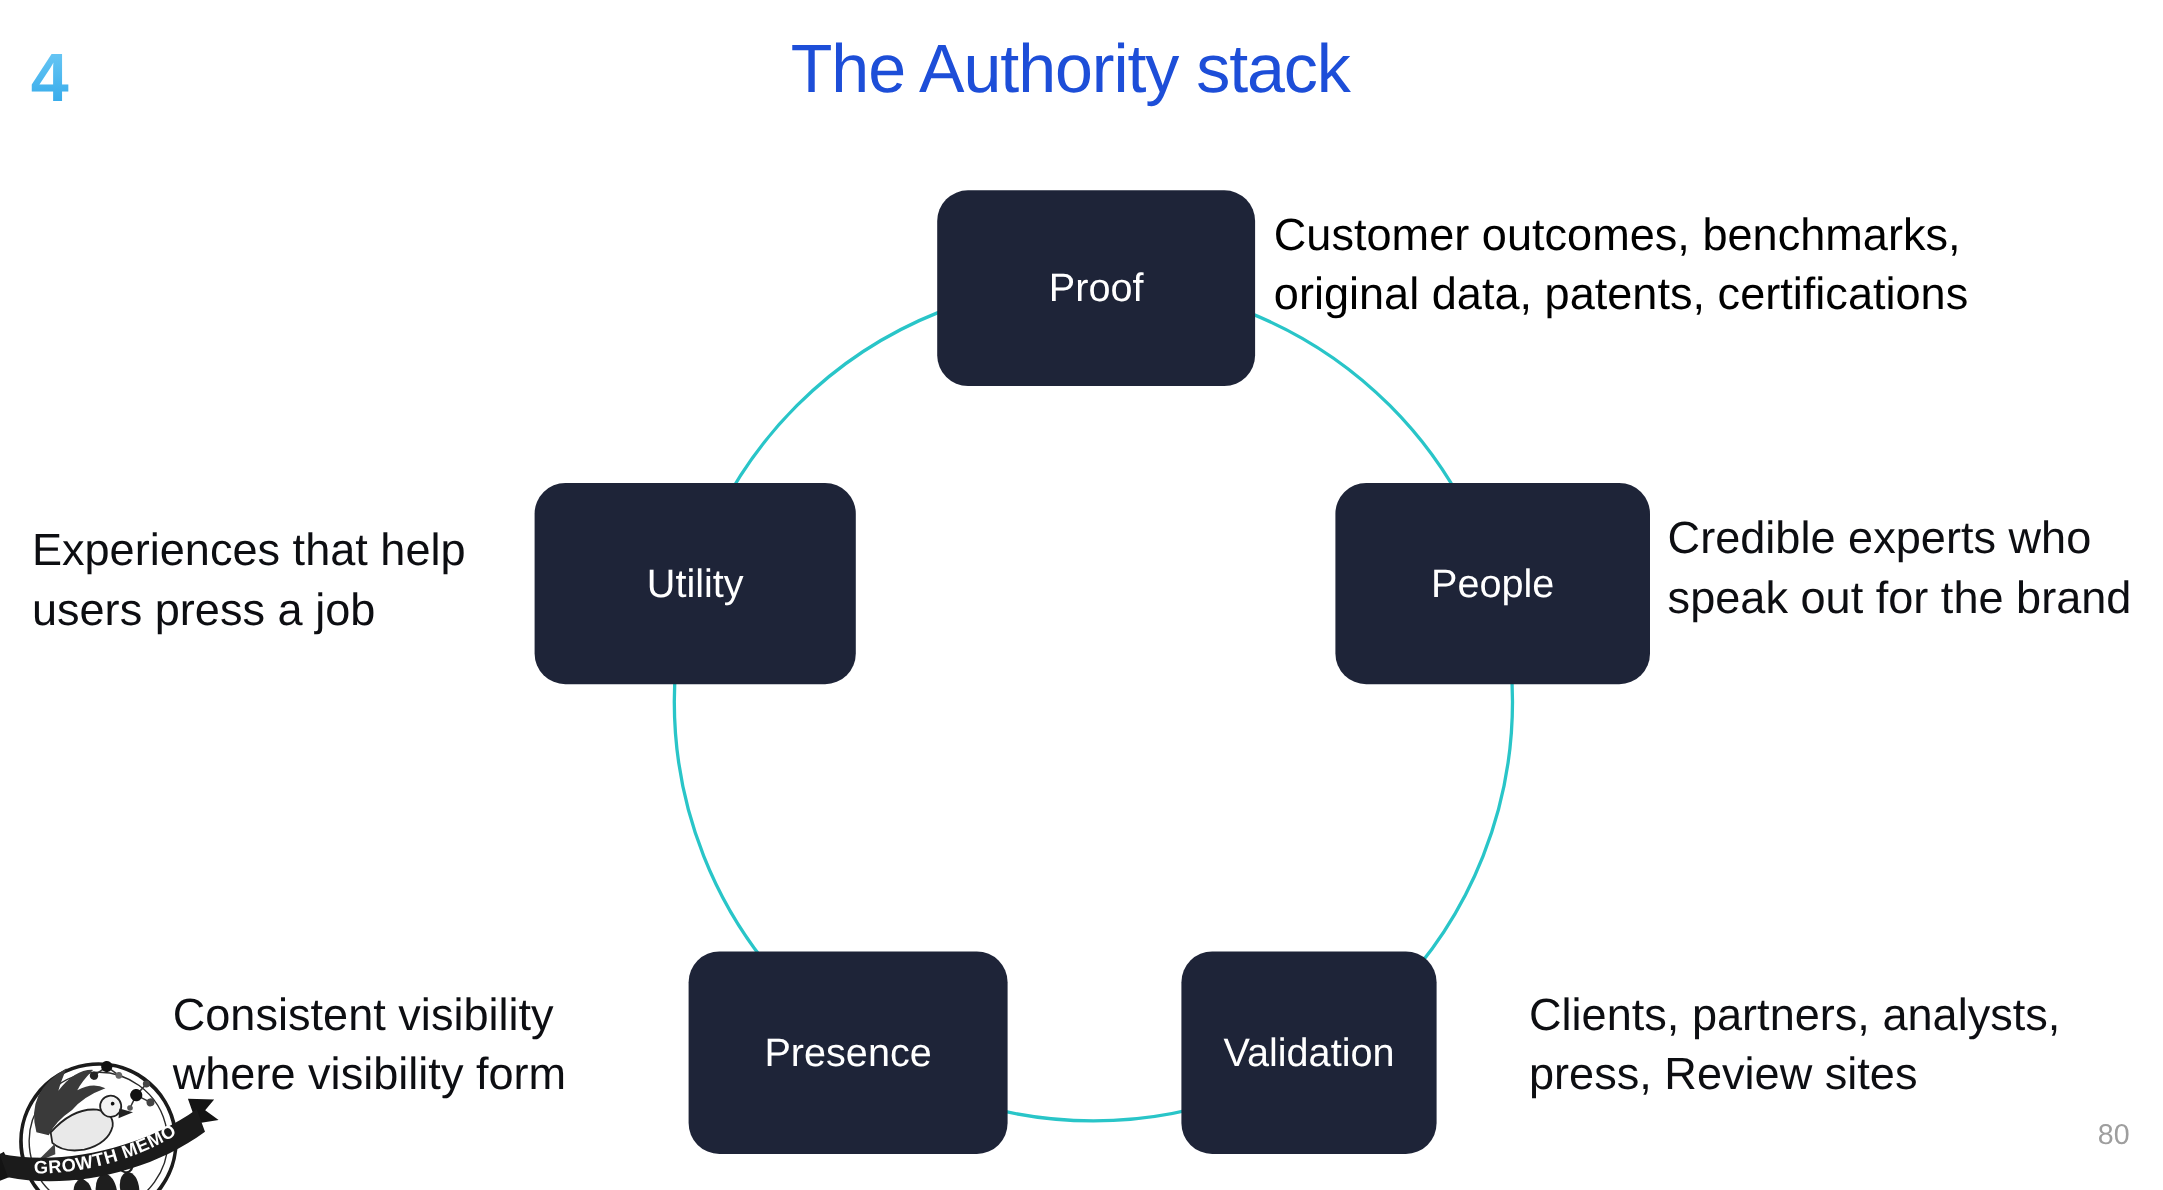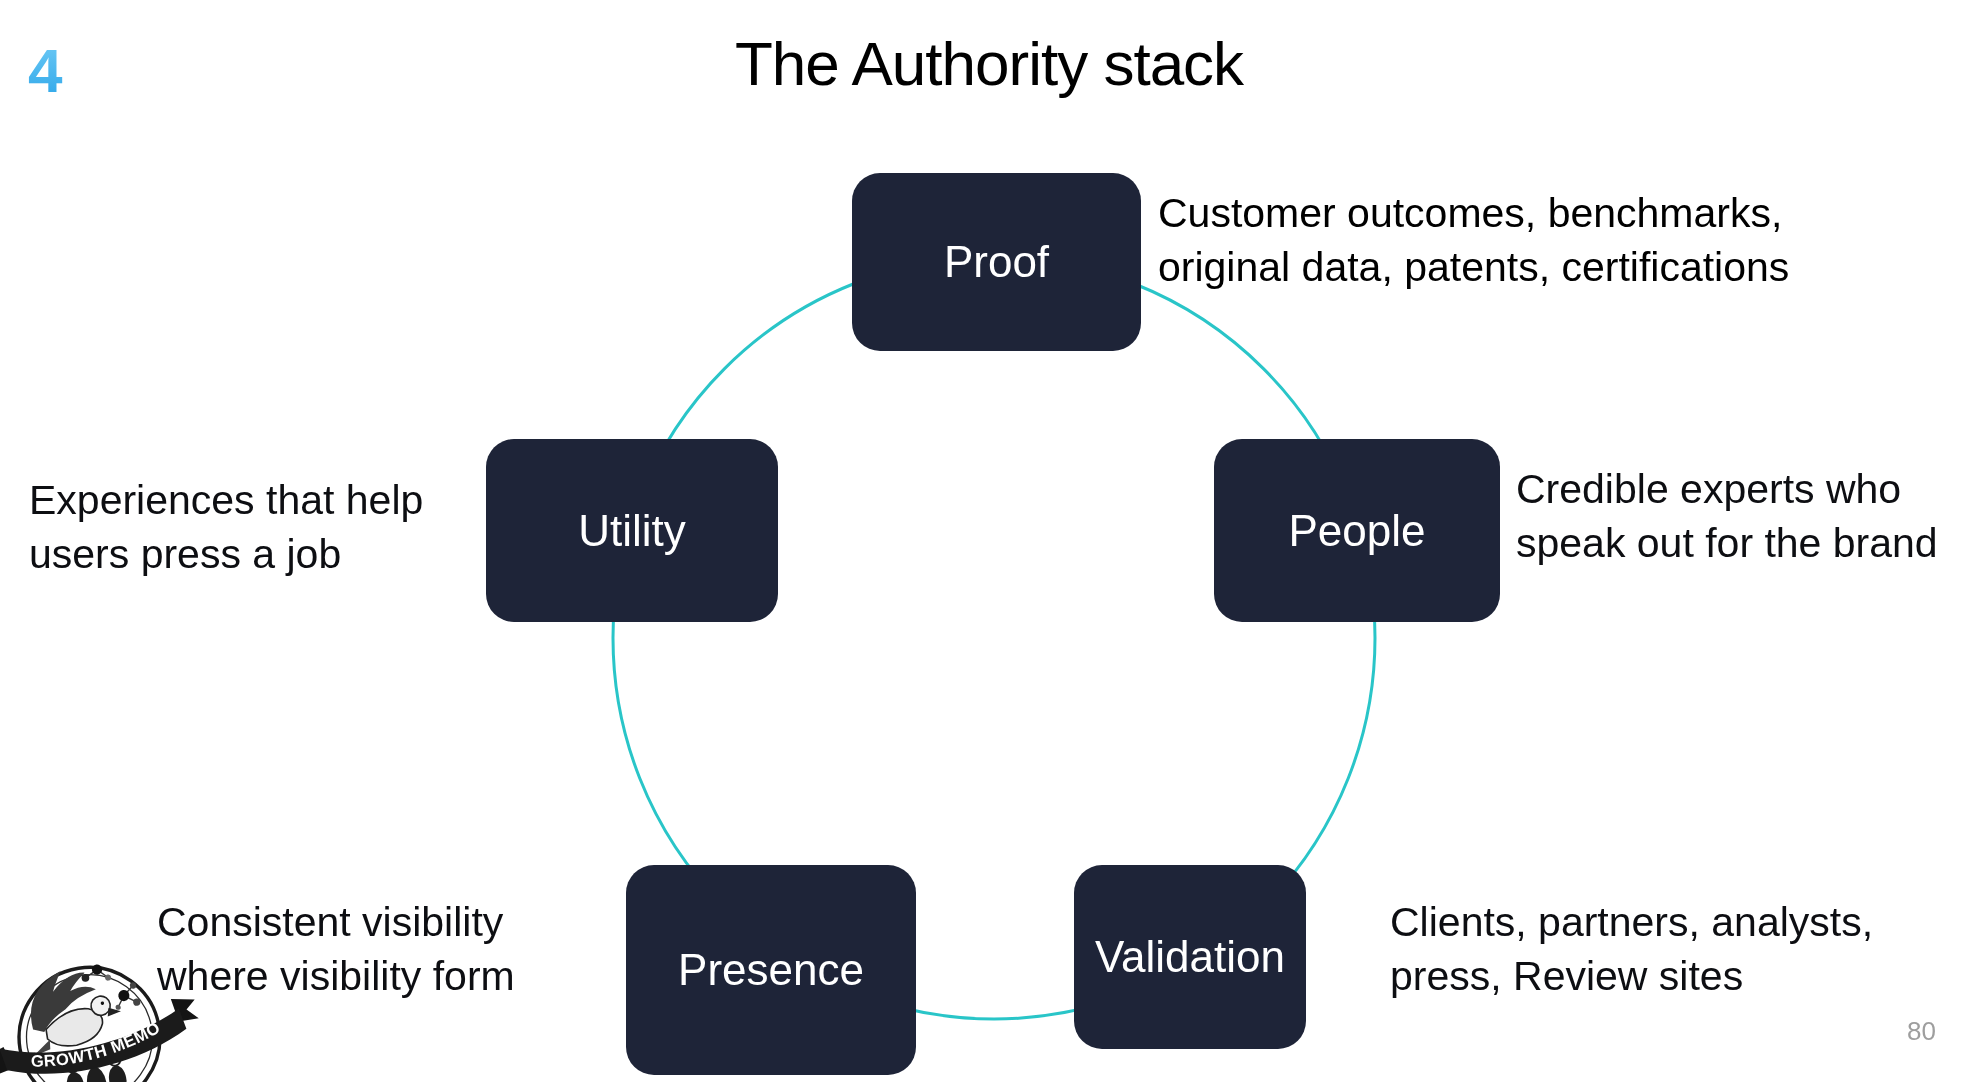--- a/index.html
+++ b/index.html
@@ -8,34 +8,34 @@
     position:relative;overflow:hidden;
     background:#ffffff;
     font-family:"Liberation Sans",sans-serif;
   }
   .abs{position:absolute;}
   .slide-number-svg{left:22px;top:26px;}
   .title{
     left:0;top:28px;width:1946px;
     text-align:center;
     font-size:62px;font-weight:400;
-    color:#000000;letter-spacing:-1px;padding-left:16px;
+    color:#1d4ed8;letter-spacing:-1px;
   }
   .circle-svg{left:0;top:0;pointer-events:none;}
   .node{
     position:absolute;
     background:#1e2438;
     border-radius:28px;
     display:flex;align-items:center;justify-content:center;
-    color:#ffffff;font-size:44px;font-weight:400;
+    color:#ffffff;font-size:36px;font-weight:400;
   }
   #box-proof{left:852px;top:173px;width:289px;height:178px;}
   #box-utility{left:486px;top:439px;width:292px;height:183px;}
   #box-people{left:1214px;top:439px;width:286px;height:183px;}
-  #box-presence{left:626px;top:865px;width:290px;height:210px;}
+  #box-presence{left:626px;top:865px;width:290px;height:184px;}
   #box-validation{left:1074px;top:865px;width:232px;height:184px;}
   .desc{
     position:absolute;
     font-size:41px;line-height:54px;
     color:#0d0e12;white-space:nowrap;
   }
   .desc .line{display:block;}
   #desc-proof{left:1158px;top:186px;color:#000000;}
   #desc-people{left:1516px;top:462px;}
   #desc-utility{left:29px;top:473px;}

